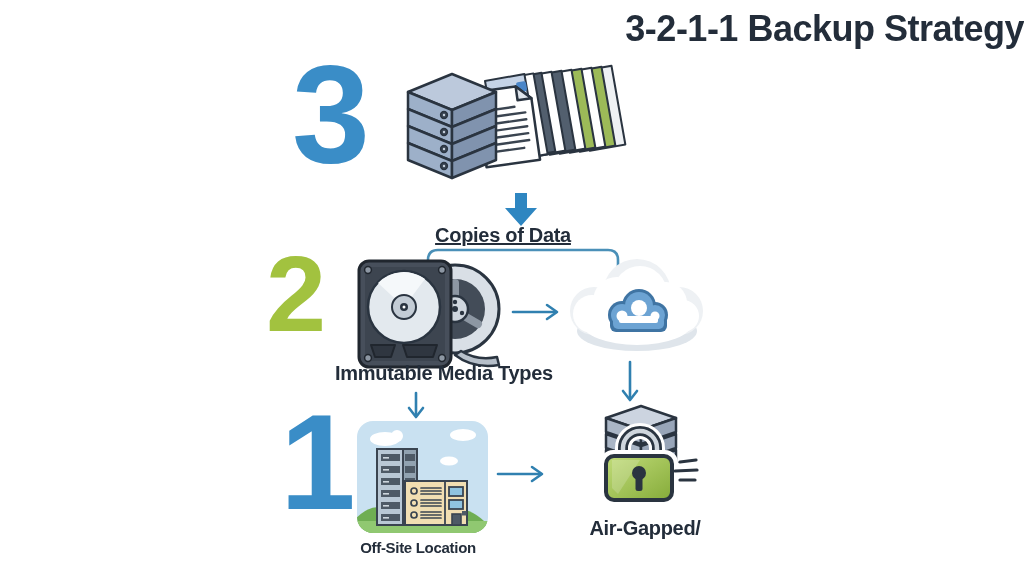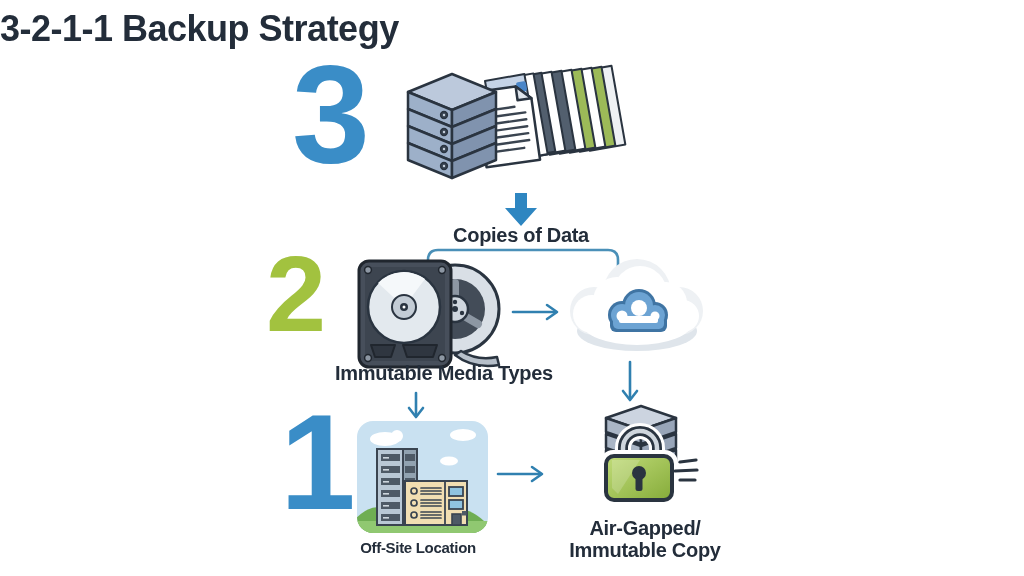--- a/index.html
+++ b/index.html
@@ -2,21 +2,21 @@
 <html><head>
 <meta charset="utf-8">
 <style>
   html,body{margin:0;padding:0;background:#ffffff;}
   .stage{
     position:relative;width:1024px;height:576px;background:#ffffff;overflow:hidden;
     font-family:"Liberation Sans","DejaVu Sans",sans-serif;
   }
   .abs{position:absolute;}
   .title{
-    left:0;top:8px;width:1024px;text-align:left;
+    left:0;top:8px;width:1024px;text-align:right;
     font-size:36px;font-weight:700;color:#232d3a;letter-spacing:-0.5px;
   }
   .bignum{
     font-weight:700;line-height:0.74;letter-spacing:-2px;
   }
   .num-blue{color:#3a8dc7;}
   .num-green{color:#a2c23f;}
   .label{
     font-size:20px;font-weight:700;color:#232d3a;text-align:center;letter-spacing:-0.3px;line-height:1.1;
   }
@@ -88,21 +88,21 @@
         <circle cx="50" cy="81" r="1.2"></circle>
           <circle cx="50" cy="98" r="1.2"></circle>
       </g>
     </g>
   </svg>
 
   <svg class="abs" style="left:505px;top:193px;" width="32" height="33" viewBox="0 0 32 33">
     <polygon points="10,0 22,0 22,15 32,15 16,33 0,15 10,15" fill="#2e86c1"></polygon>
   </svg>
 
-  <div class="abs label" style="left:421px;top:224px;width:200px;">Copies of Data</div>
+  <div class="abs label" style="left:403px;top:224px;width:200px;text-decoration:underline;">Copies of Data</div>
 
   <svg class="abs" style="left:426px;top:247px;" width="194" height="20" viewBox="0 0 194 20">
     <path d="M2,19 L2,13 Q2,3 12,3 L182,3 Q192,3 192,13 L192,19" fill="none" stroke="#4a90b8" stroke-width="2.6" stroke-linecap="round"></path>
   </svg>
 
   <div class="abs bignum num-green" style="left:266px;top:254px;font-size:108px;">2</div>
 
   <svg class="abs" style="left:357px;top:255px;" width="146" height="120" viewBox="0 0 146 120">
 
     <g transform="translate(98,54)">
@@ -310,16 +310,15 @@
       <path d="M98,60 L114,58"></path>
       <path d="M93,69 L115,68"></path>
       <path d="M98,78 L113,78"></path>
     </g>
   </svg>
 
   <div class="abs label" style="left:318px;top:540px;width:200px;font-size:15px;">Off-Site Location</div>
 
   <div class="abs label" style="left:545px;top:517px;width:200px;text-align:center;">
     <div>Air-Gapped/</div>
-    <div>Immutable Copy</div>
   </div>
 
 </div>
 
 </body></html>

